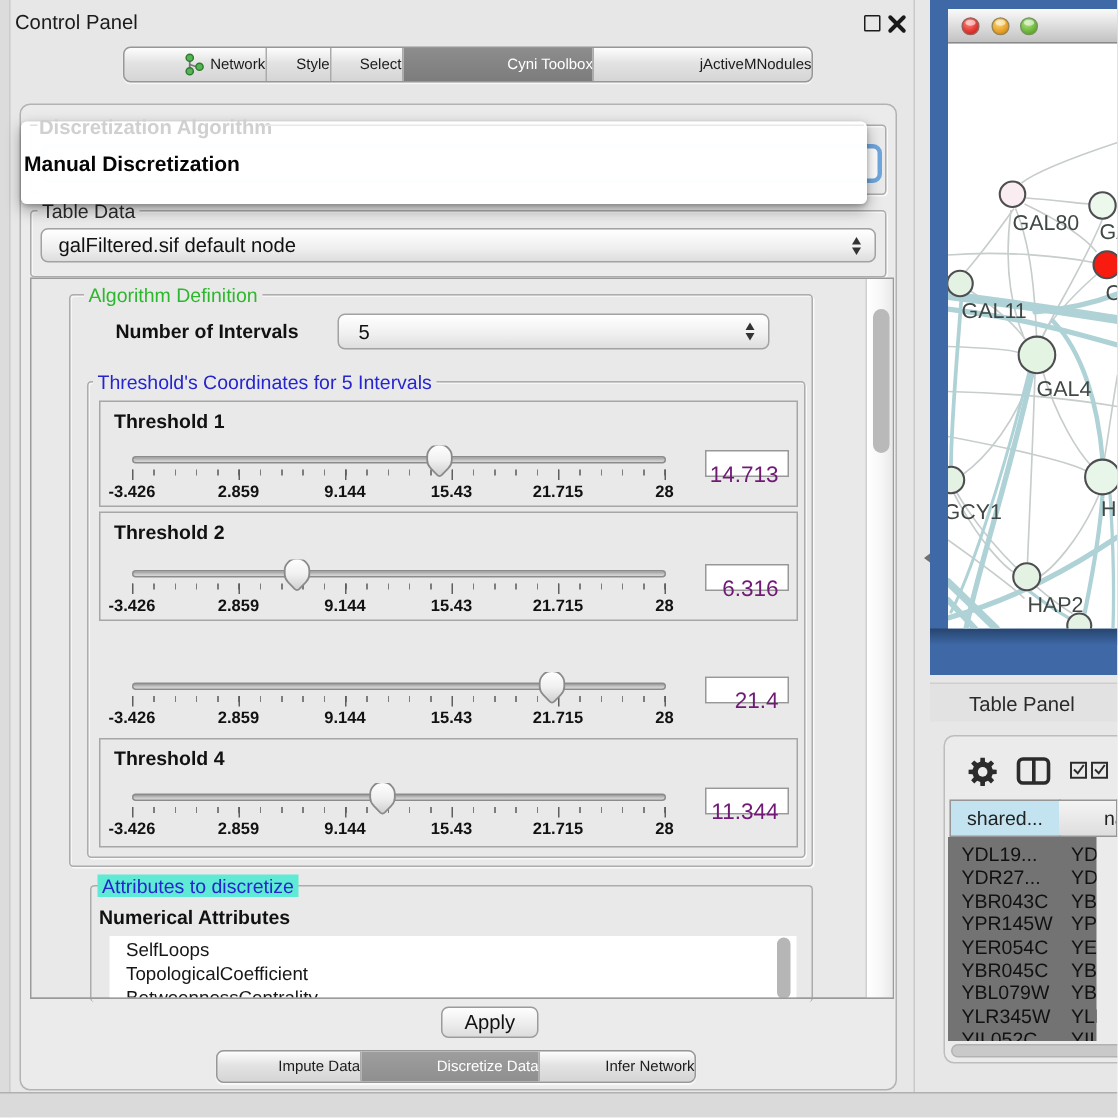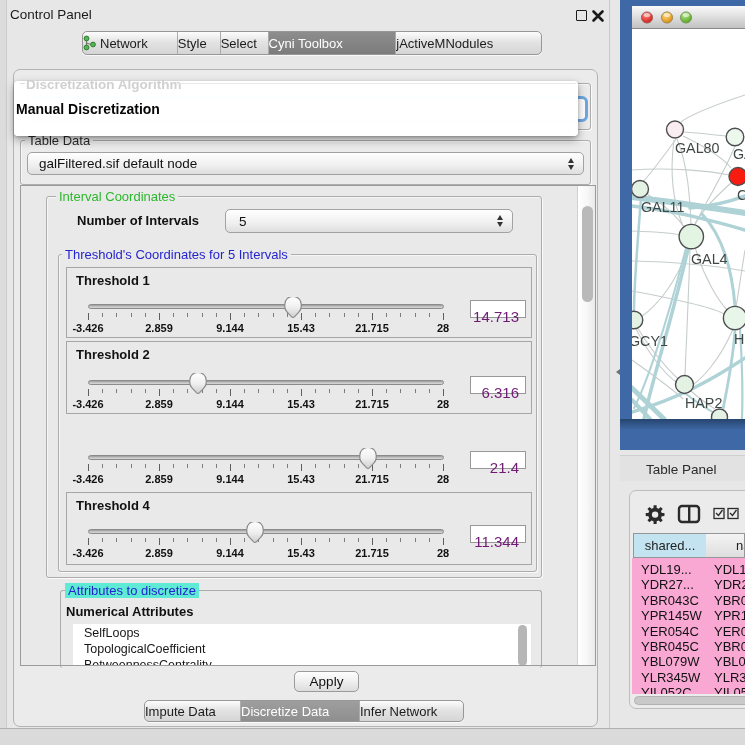--- a/index.html
+++ b/index.html
@@ -6,21 +6,21 @@
 #app { position:relative; width:745px; height:745px; overflow:hidden;
   background:#E7E7E7; font-family:"Liberation Sans",sans-serif; }
 .abs { position:absolute; }
 
 #titletext { left:10px; top:7px; font-size:13.5px; color:#1b1b1b; }
 #btnfloat { left:576px; top:10px; width:11px; height:11px; border:1.5px solid #1c1c1c; border-radius:1px; }
 #leftstrip { left:0; top:0; width:7px; height:745px; background:#DCDCDC; border-right:1px solid #CDCDCD; }
 
 .tabbar { display:flex; border:1px solid #979797; border-radius:5px; overflow:hidden;
   background:linear-gradient(#FDFDFD,#E3E3E3 45%,#D5D5D5); box-shadow:0 1px 1px rgba(255,255,255,.8); }
-.tab { display:flex; align-items:center; justify-content:flex-start; font-size:13px; color:#1b1b1b;
+.tab { display:flex; align-items:center; justify-content:flex-end; font-size:10px; color:#1b1b1b;
   border-left:1px solid #ABABAB; height:100%; }
 .tab:first-child { border-left:none; }
 .tab.sel { background:linear-gradient(#8D8D8D,#7C7C7C); color:#FFFFFF; }
 #toptabs { left:82px; top:31px; width:460px; height:24px; }
 #bottabs { left:144px; top:700px; width:320px; height:22px; }
 #bottabs .tab.sel { background:linear-gradient(#9E9E9E,#8F8F8F); }
 
 #panel { left:13px; top:69px; width:585px; height:658px; background:#EBEBEB;
   border:1px solid #B3B3B3; border-radius:7px; }
 
@@ -67,21 +67,21 @@
 #nettitle { left:632px; top:6px; width:113px; height:23px; background:linear-gradient(#FAFAFA,#C2C2C2); border-bottom:1px solid #8A8A8A; }
 #netshadow { left:620px; top:419px; width:125px; height:11px; background:linear-gradient(#26456E,#3E68A6); }
 #netcontent { left:632px; top:29px; width:113px; height:390px; background:#FFFFFF; }
 #tpbar { left:620px; top:455px; width:125px; height:26px; background:#E2E2E2; border-top:1px solid #CFCFCF; }
 #tpbar span { position:absolute; left:14px; top:6px; font-size:13.5px; color:#2b2b2b;margin-left:12px; }
 #tablecard { left:629px; top:490px; width:124px; height:219px; background:#EBEBEB; border:1px solid #BDBDBD; border-radius:7px; }
 #thead1 { left:633px; top:533px; width:74px; height:25px; background:#C3E3F0; border:1px solid #969696;
   font-size:13px; color:#222; text-align:center; line-height:24px; }
 #thead2 { left:706px; top:533px; width:39px; height:25px; background:linear-gradient(#F4F4F4,#DEDEDE); border:1px solid #969696; border-left:none;
   font-size:13px; color:#222; line-height:24px; padding-left:30px; overflow:hidden; }
-#tbody { left:632px; top:558px; width:113px; height:136px; background:#f9a8d4; overflow:hidden; font-size:13px; color:#111; }
+#tbody { left:632px; top:558px; width:99px; height:136px; background:#737373; overflow:hidden; font-size:13px; color:#111; }
 .trow { position:absolute; white-space:nowrap; }
 #hsb { left:634px; top:696px; width:116px; height:9px; background:#C9C9C9; border:1px solid #B2B2B2; border-radius:5px; }
 #bstrip { left:0; top:728px; width:745px; height:17px; background:#DADADA; border-top:1px solid #B0B0B0; }
 .fadedtxt { color:#D0D0D0; font-weight:bold; font-size:13.5px; }
 </style></head>
 <body>
 <div id="app">
 
 <div class="abs" id="leftstrip"></div>
 <span class="abs" id="titletext">Control Panel</span>
@@ -112,21 +112,21 @@
 
 <div class="abs grp" style="left:20px;top:140px;width:571px;height:45px"></div>
 <span class="grptitle abs" style="left:25px;top:133px;color:#2b2b2b">Table Data</span>
 <div class="abs combo" style="left:27px;top:152px;width:557px;height:23px">galFiltered.sif default node<div class="arrows"></div></div>
 
 <div class="abs" id="scrollpane"></div>
 <div class="abs" id="vsb"></div>
 <div class="abs" id="vsbthumb"></div>
 
 <div class="abs grp" style="left:46px;top:196px;width:496px;height:382px"></div>
-<span class="grptitle abs" style="left:56px;top:189px;color:#2CB82C;background:#E9E9E9">Interval Coordinates</span>
+<span class="grptitle abs" style="left:56px;top:189px;color:#2CB82C;background:#E9E9E9">Algorithm Definition</span>
 <span class="abs" style="left:77px;top:213px;font-size:13px;font-weight:bold;color:#111">Number of Intervals</span>
 <div class="abs combo" style="left:225px;top:209px;width:288px;height:24px;padding-left:13px">5<div class="arrows"></div></div>
 
 <div class="abs grp" style="left:58px;top:254px;width:479px;height:318px"></div>
 <span class="grptitle abs" style="left:62px;top:247px;color:#2525CE;background:#E9E9E9">Threshold's Coordinates for 5 Intervals</span>
 
 <div class="tpanel" style="top:267px;height:71px">
 <div class="ttitle">Threshold 1</div>
     </div>
 <div class="track" style="top:303.5px"></div>

